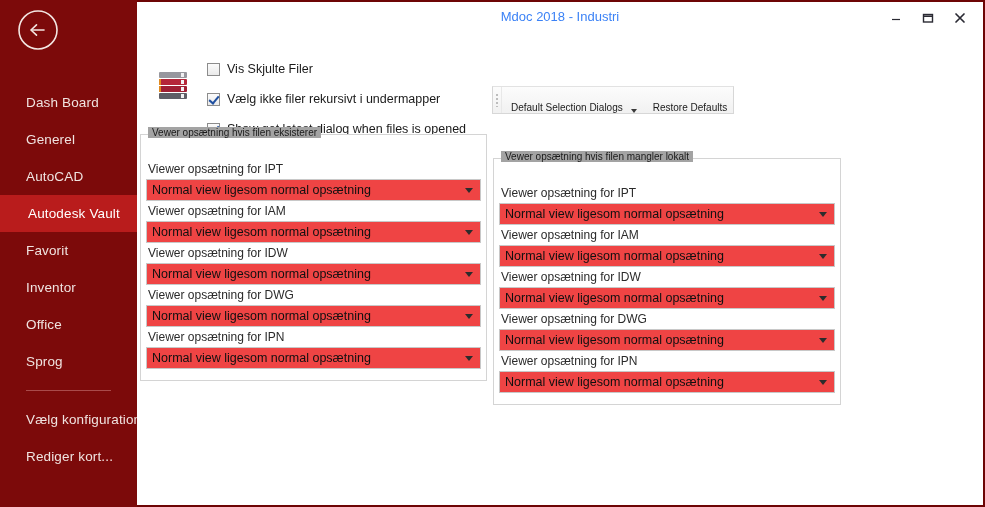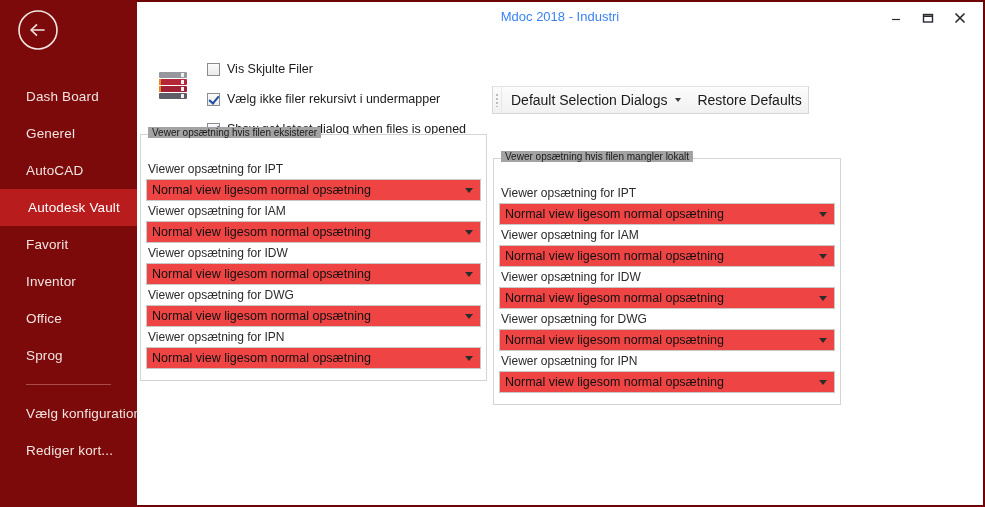--- a/index.html
+++ b/index.html
@@ -34,21 +34,21 @@
     left: 16px;
     top: 8px;
     width: 44px;
     height: 44px;
     cursor: pointer;
   }
   .back-btn svg { display: block; }
 
   .nav-list {
     position: absolute;
-    top: 78px;
+    top: 84px;
     left: 0;
     width: 137px;
   }
   .nav-item {
     height: 37px;
     line-height: 37px;
     padding-left: 26px;
     color: #f0e3e0;
     font-size: 13.5px;
     letter-spacing: .15px;
@@ -181,23 +181,23 @@
     border-right: 1px solid #e8e8e8;
   }
   .tb-grip i {
     display: block;
     width: 2px; height: 13px;
     background: repeating-linear-gradient(
       to bottom, #bdbdbd 0 2px, transparent 2px 4px);
   }
   .tb-item {
     display: flex;
-    align-items: center;
+    align-items: flex-end;
     padding: 0 6px 0 9px;
-    font-size: 14px;
+    font-size: 10px;
     color: #1a1a1a;
     white-space: nowrap;
     cursor: pointer;
   }
   .tb-caret {
     margin-left: 8px;
     width: 0; height: 0;
     border-left: 3.5px solid transparent;
     border-right: 3.5px solid transparent;
     border-top: 4px solid #3a3a3a;

